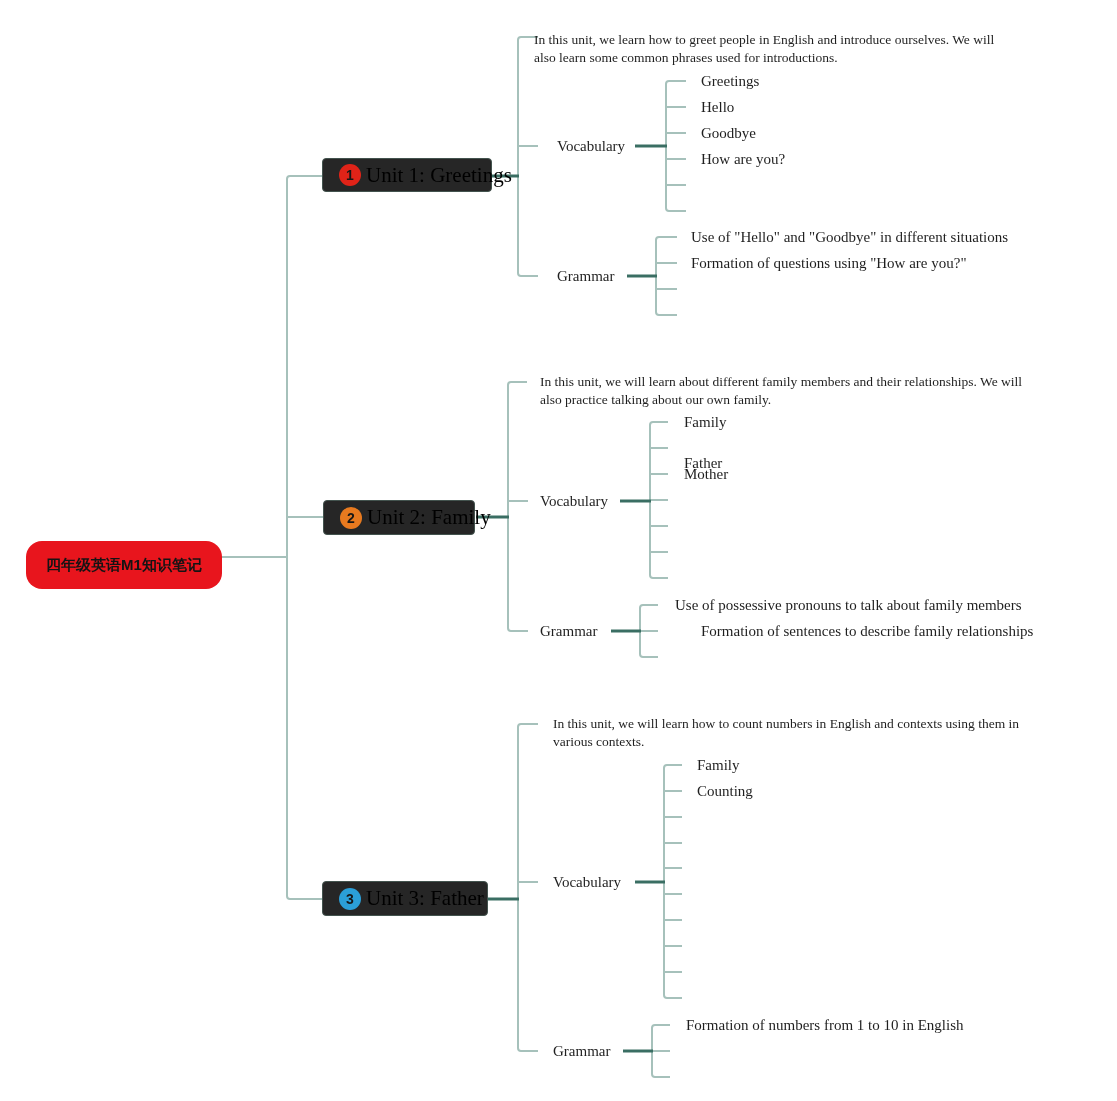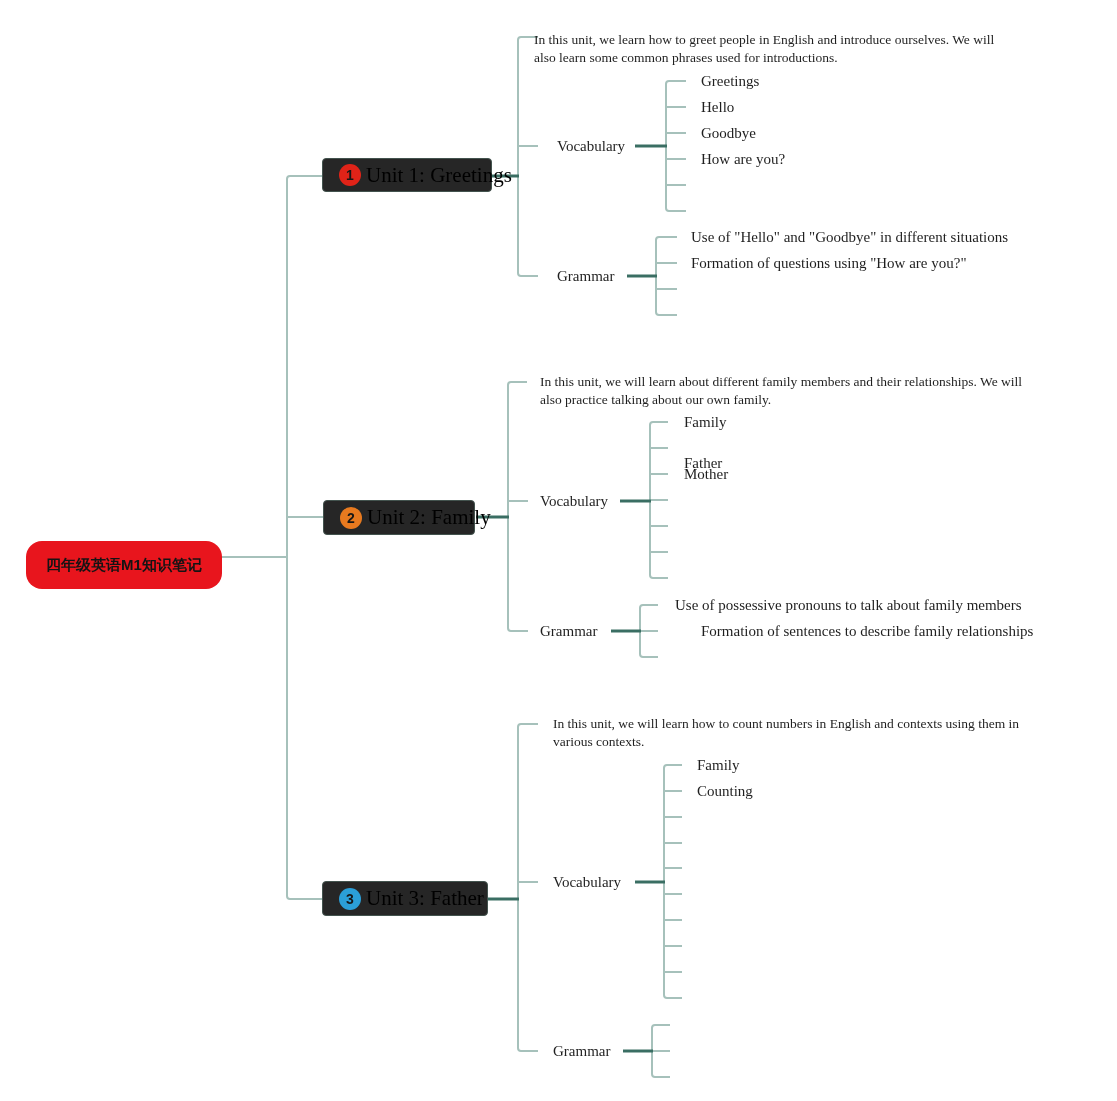--- a/index.html
+++ b/index.html
@@ -108,14 +108,15 @@
 
   <div class="node" style="left:322px;top:881px;width:166px;height:35px;">
     <span class="badge" style="background-color: rgb(43, 159, 216);">3</span>
     <span class="nlabel">Unit 3: Father</span>
   </div>
   <div class="desc" style="left:553px;top:715px;width:492px;">In this unit, we will learn how to count numbers in English and contexts using them in various contexts.</div>
   <div class="topic" style="left:553px;top:872px;">Vocabulary</div>
   <div class="item" style="left:697px;top:755px;">Family</div>
   <div class="item" style="left:697px;top:781px;">Counting</div>
   <div class="topic" style="left:553px;top:1041px;">Grammar</div>
+  <div class="item" style="left:686px;top:1015px;">Formation of numbers from 1 to 10 in English</div>
 
 </div>
 
 </body></html>

